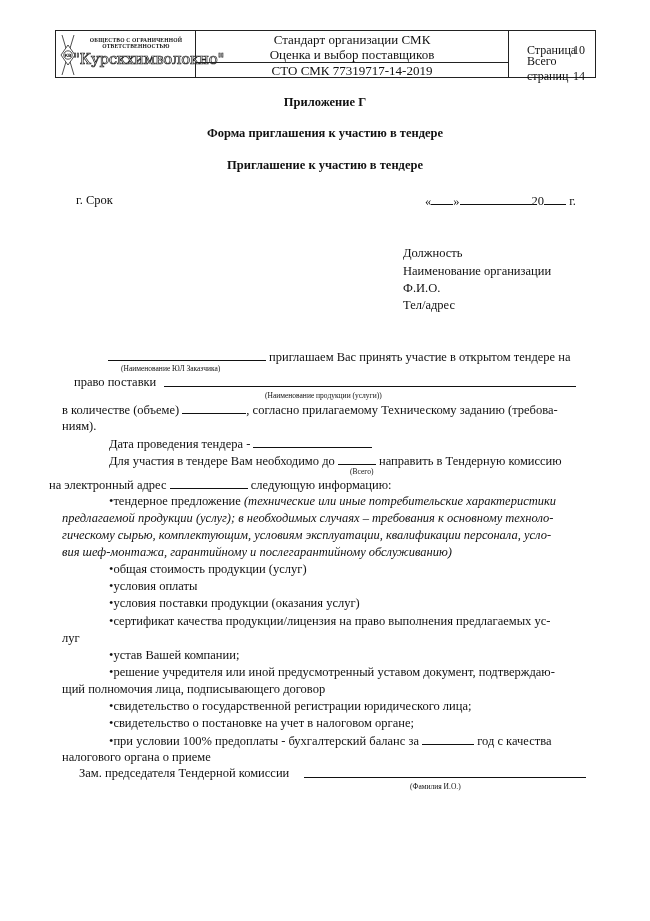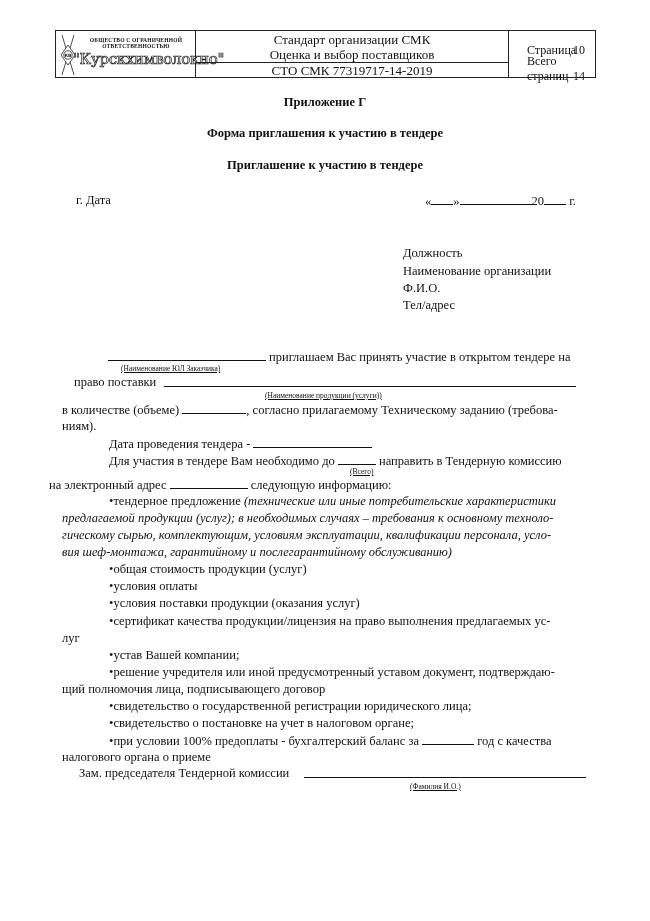--- a/index.html
+++ b/index.html
@@ -16,21 +16,21 @@
   .hdr .c3 { position:absolute; left:453px; top:0; right:0; height:100%; }
   .hdr .c3 .r { position:absolute; left:18px; right:10px; font-size:12px; }
   .hdr .c3 .r span.v { position:absolute; right:0; }
   .logo-l1 { position:absolute; left:24px; top:6px; width:112px; text-align:center; font-size:5.5px; font-weight:bold; letter-spacing:0.2px; line-height:6px; }
   .logo-name { position:absolute; left:17px; top:19px; width:118px; text-align:center; font-size:15px; color:#fff;
                -webkit-text-stroke:0.7px #222; font-family:"DejaVu Serif", serif; letter-spacing:-0.3px; }
   .logo-mark { position:absolute; left:3px; top:3px; width:18px; height:42px; }
 
   .title { position:absolute; left:0; width:650px; text-align:center; font-weight:bold; font-size:12.5px; }
   .p { font-size:12.5px; }
-  .sm { font-size:7.5px;text-decoration:underline; }
+  .sm { font-size:7.5px; }
   .it { font-style:italic; }
   .ul { display:inline-block; border-bottom:1px solid #111; height:11px; vertical-align:baseline; }
   .line { position:absolute; border-top:1px solid #111; height:0; }
 </style>
 </head>
 <body>
 
 <div class="hdr">
   <div class="c1">
     <svg class="logo-mark" viewBox="0 0 18 42">
@@ -58,21 +58,21 @@
       <span>Всего страниц</span>
       <span class="v">14</span>
     </div>
   </div>
 </div>
 
 <div class="title" style="top:95px;">Приложение Г</div>
 <div class="title" style="top:126px;">Форма приглашения к участию в тендере</div>
 <div class="title" style="top:158px;">Приглашение к участию в тендере</div>
 
-<div class="abs p" style="left:76px; top:193px;">г. Дата</div>
+<div class="abs p" style="left:76px; top:193px;">г. Срок</div>
 <div class="abs p" style="left:425px; top:193px;">
   <span>«</span><span class="ul" style="width:22px;"></span><span>»</span><span class="ul" style="width:72px;"></span><span>20</span><span class="ul" style="width:22px;"></span> <span>г.</span>
 </div>
 
 <div class="abs p" style="left:403px; top:246px;text-align:center;">Должность</div>
 <div class="abs p" style="left:403px; top:264px;">Наименование организации</div>
 <div class="abs p" style="left:403px; top:281px;">Ф.И.О.</div>
 <div class="abs p" style="left:403px; top:298px;">Тел/адрес</div>
 
 <div class="line" style="left:108px; top:360px; width:158px;"></div>

